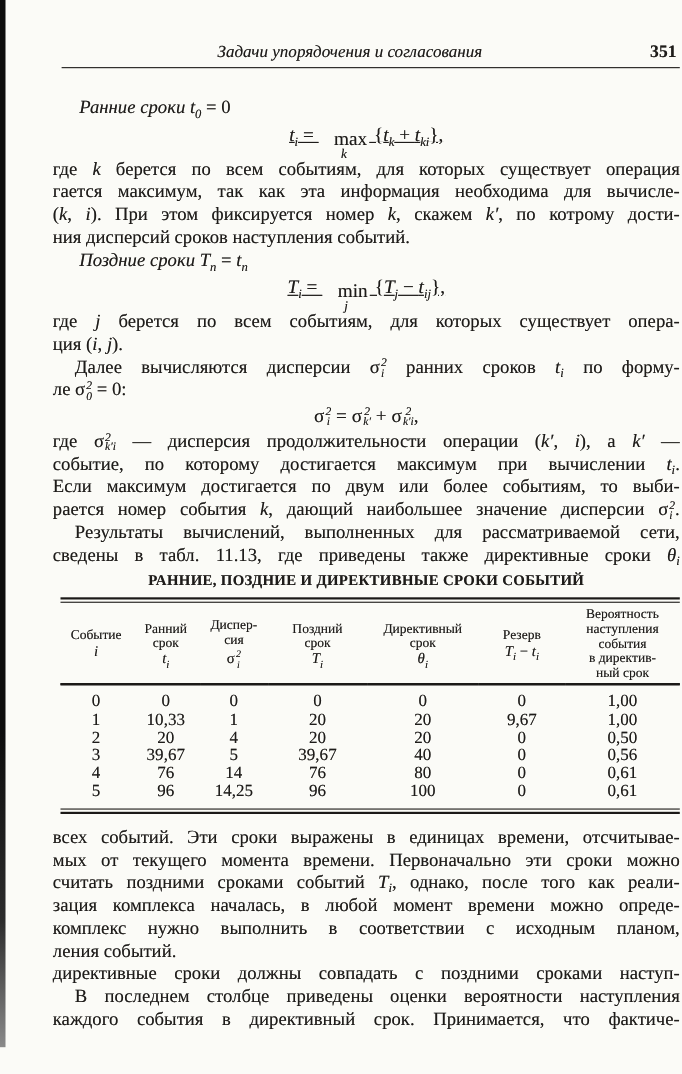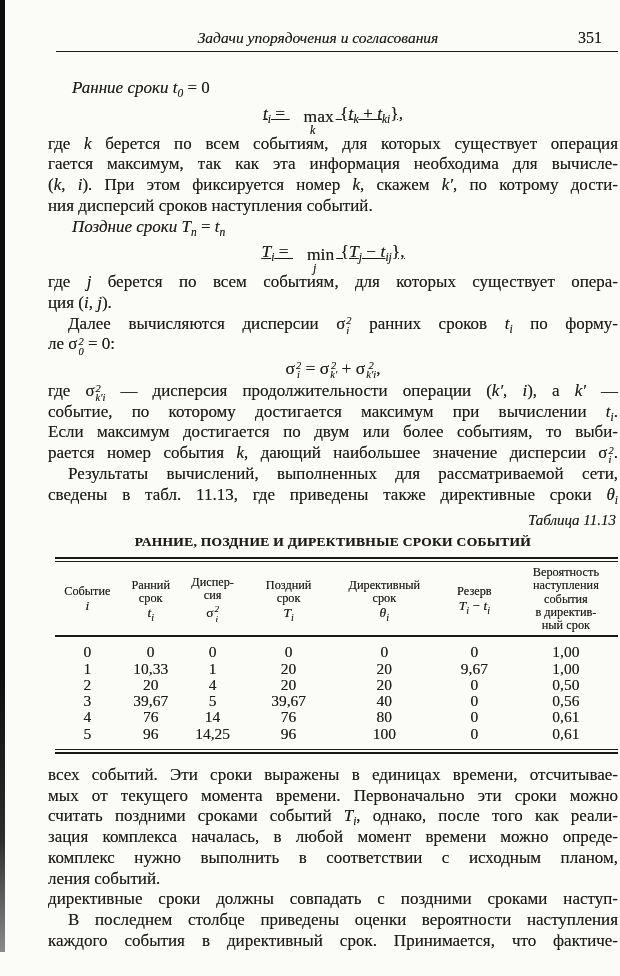--- a/index.html
+++ b/index.html
@@ -3,25 +3,25 @@
 <meta charset="utf-8">
 <style>
   html,body{margin:0;padding:0;width:620px;height:976px;}
   body{
     position:relative;background:#fbfbf7;color:#1e1c1a;overflow:hidden;
     font-family:"Liberation Serif","DejaVu Serif",serif;
     text-shadow:0 0 .4px rgba(20,18,16,.55);
   }
   .spine{position:absolute;left:0;top:0;width:5px;height:952px;
     background:linear-gradient(#0d0d0d 70%,#2c2c2c 88%,#8a8a8a 100%);}
-  .content{margin-left:48px;width:570px;padding-top:29px;}
+  .content{margin-left:48px;width:570px;padding-top:39px;}
   
   .rh{position:relative;height:20px;}
   .rh-title{position:absolute;left:0;right:30px;text-align:center;font-style:italic;font-size:15.5px;}
-  .rh-num{position:absolute;right:16px;top:0;font-size:16px;}
+  .rh-num{position:absolute;right:3px;top:0;font-size:16px;font-weight:bold;}
   .rule{margin-left:8px;margin-top:2px;border-top:1.7px solid #1c1a18;}
   
   .line{font-size:17px;line-height:20.7px;white-space:nowrap;}
   .jl{white-space:normal;text-align:justify;text-align-last:justify;}
   .indent1{padding-left:24px;}
   .indent2{padding-left:20px;}
   .mt-intro{margin-top:26px;}
   sub.seg-sub{font-size:11.5px;font-style:italic;line-height:0;vertical-align:-4px;}
   .seg-i{font-style:italic;}
   .ss{display:inline-flex;align-items:center;white-space:nowrap;}
@@ -131,21 +131,20 @@
         <span class="ss-base">σ</span>
         <span class="ss-stack">
           <span class="ss-sup">2</span>
           <span class="ss-sub">i</span>
         </span>
       </span><span class="seg-n">.</span></div>
 
   <div class="line jl indent2"><span class="seg-n">Результаты вычислений, выполненных для рассматриваемой сети,</span></div>
   <div class="line jl"><span class="seg-n">сведены в табл. 11.13, где приведены также директивные сроки </span><span class="seg-i">θ</span><sub class="seg-sub">i</sub></div>
 
-  <div class="tbl-caption">Таблица 11.13</div>
   <div class="tbl-title">РАННИЕ, ПОЗДНИЕ И ДИРЕКТИВНЫЕ СРОКИ СОБЫТИЙ</div>
 
   <div class="tblzone">
     <div class="rule-dtop"></div>
     <table>
       <colgroup>
         <col style="width:11.5%">
           <col style="width:11%">
           <col style="width:11%">
         <col style="width:16%">

